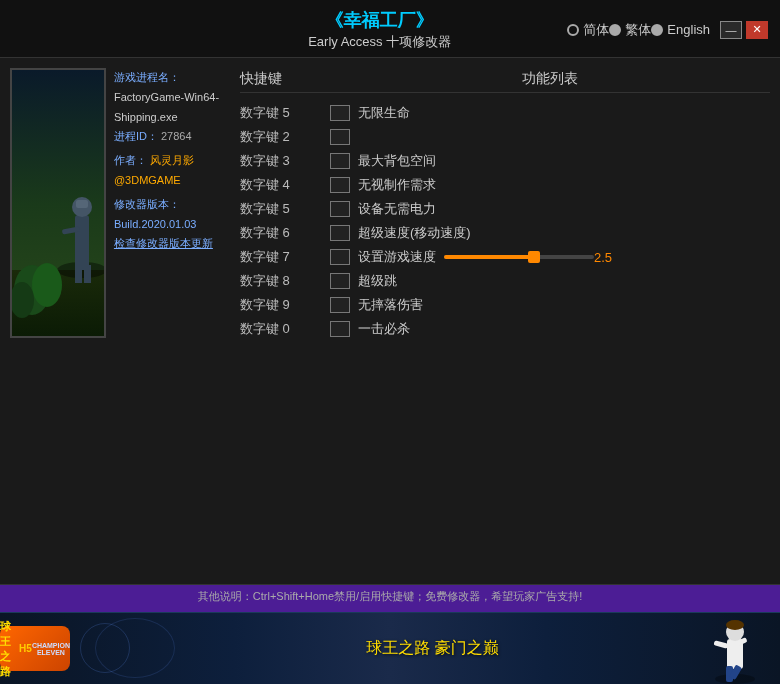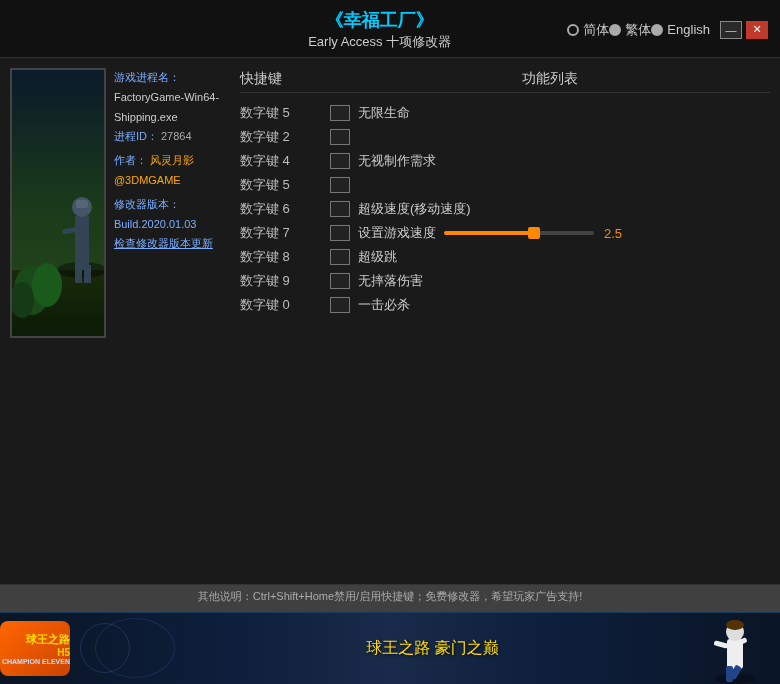--- a/index.html
+++ b/index.html
@@ -204,28 +204,27 @@
       top: 50%;
       transform: translate(-50%, -50%);
       width: 12px;
       height: 12px;
       background: #ff8800;
       border-radius: 2px;
       left: 60%;
       cursor: pointer;
     }
     .slider-value {
-      margin-left: 10px;
       color: #ff8800;
       font-size: 13px;
     }
 
     
     .bottom-bar {
-      background: #404040;
+      background: #4c1d95;
       border-top: 1px solid #333;
       padding: 4px 10px;
       font-size: 11px;
       color: #aaa;
       text-align: center;
     }
     .bottom-bar .hint {
       margin-bottom: 4px;
     }
 
@@ -236,26 +235,26 @@
       background: linear-gradient(90deg, #0a1525 0%, #0d1f3c 30%, #1a2a4a 50%, #0d1f3c 70%, #0a1525 100%);
       display: flex;
       align-items: center;
       justify-content: center;
       position: relative;
       overflow: hidden;
       border-top: 1px solid #1a3a5a;
     }
     .ad-logo {
       width: 70px;
-      height: 55px;
+      height: 45px;
       background: linear-gradient(135deg, #ff6600, #cc4400);
       border-radius: 8px;
       display: flex;
-      flex-direction: column;
-      align-items: flex-end;
+      flex-direction: row;
+      align-items: center;
       justify-content: center;
       margin-right: 15px;
       font-size: 8px;
       color: white;
       font-weight: bold;
       text-align: center;
     }
     .ad-logo-main {
       font-size: 11px;
       font-weight: 900;
@@ -397,27 +396,33 @@
         <div class="cheat-row">
           <span class="cheat-key">数字键 5</span>
           <div class="cheat-checkbox"></div>
           <span class="cheat-label">无限生命</span>
         </div>
         <div class="cheat-row">
           <span class="cheat-key">数字键 2</span>
           <div class="cheat-checkbox"></div>
         </div>
         <div class="cheat-row">
+          <span class="cheat-key">数字键 3</span>
+          <div class="cheat-checkbox"></div>
+          <span class="cheat-label">最大背包空间</span>
+        </div>
+        <div class="cheat-row">
           <span class="cheat-key">数字键 4</span>
           <div class="cheat-checkbox"></div>
           <span class="cheat-label">无视制作需求</span>
         </div>
         <div class="cheat-row">
           <span class="cheat-key">数字键 5</span>
           <div class="cheat-checkbox"></div>
+          <span class="cheat-label">设备无需电力</span>
         </div>
         <div class="cheat-row">
           <span class="cheat-key">数字键 6</span>
           <div class="cheat-checkbox"></div>
           <span class="cheat-label">超级速度(移动速度)</span>
         </div>
         <div class="cheat-row">
           <span class="cheat-key">数字键 7</span>
           <div class="cheat-checkbox"></div>
           <div class="slider-container">

